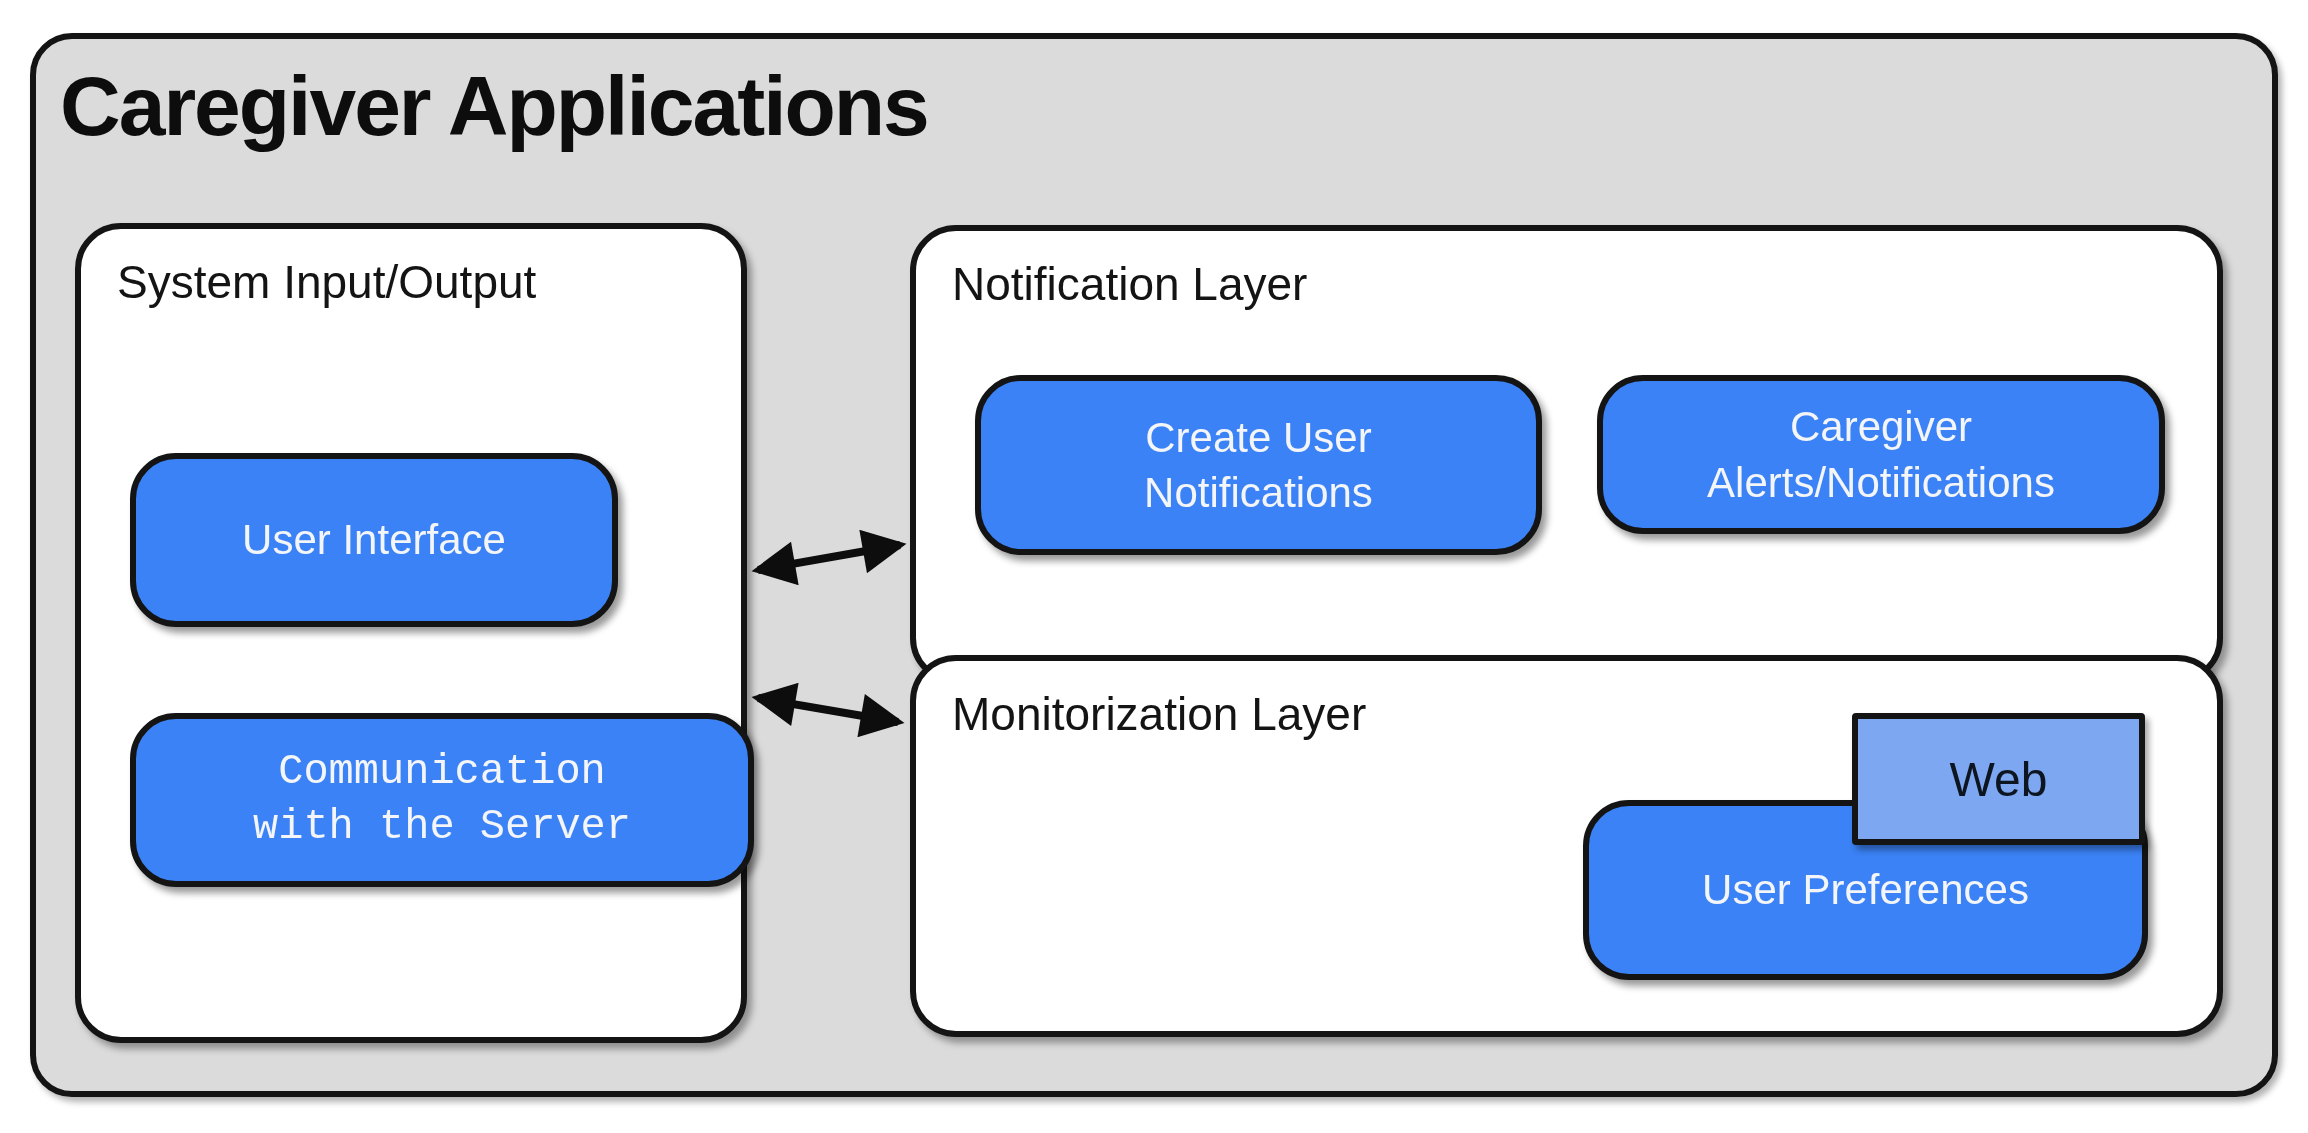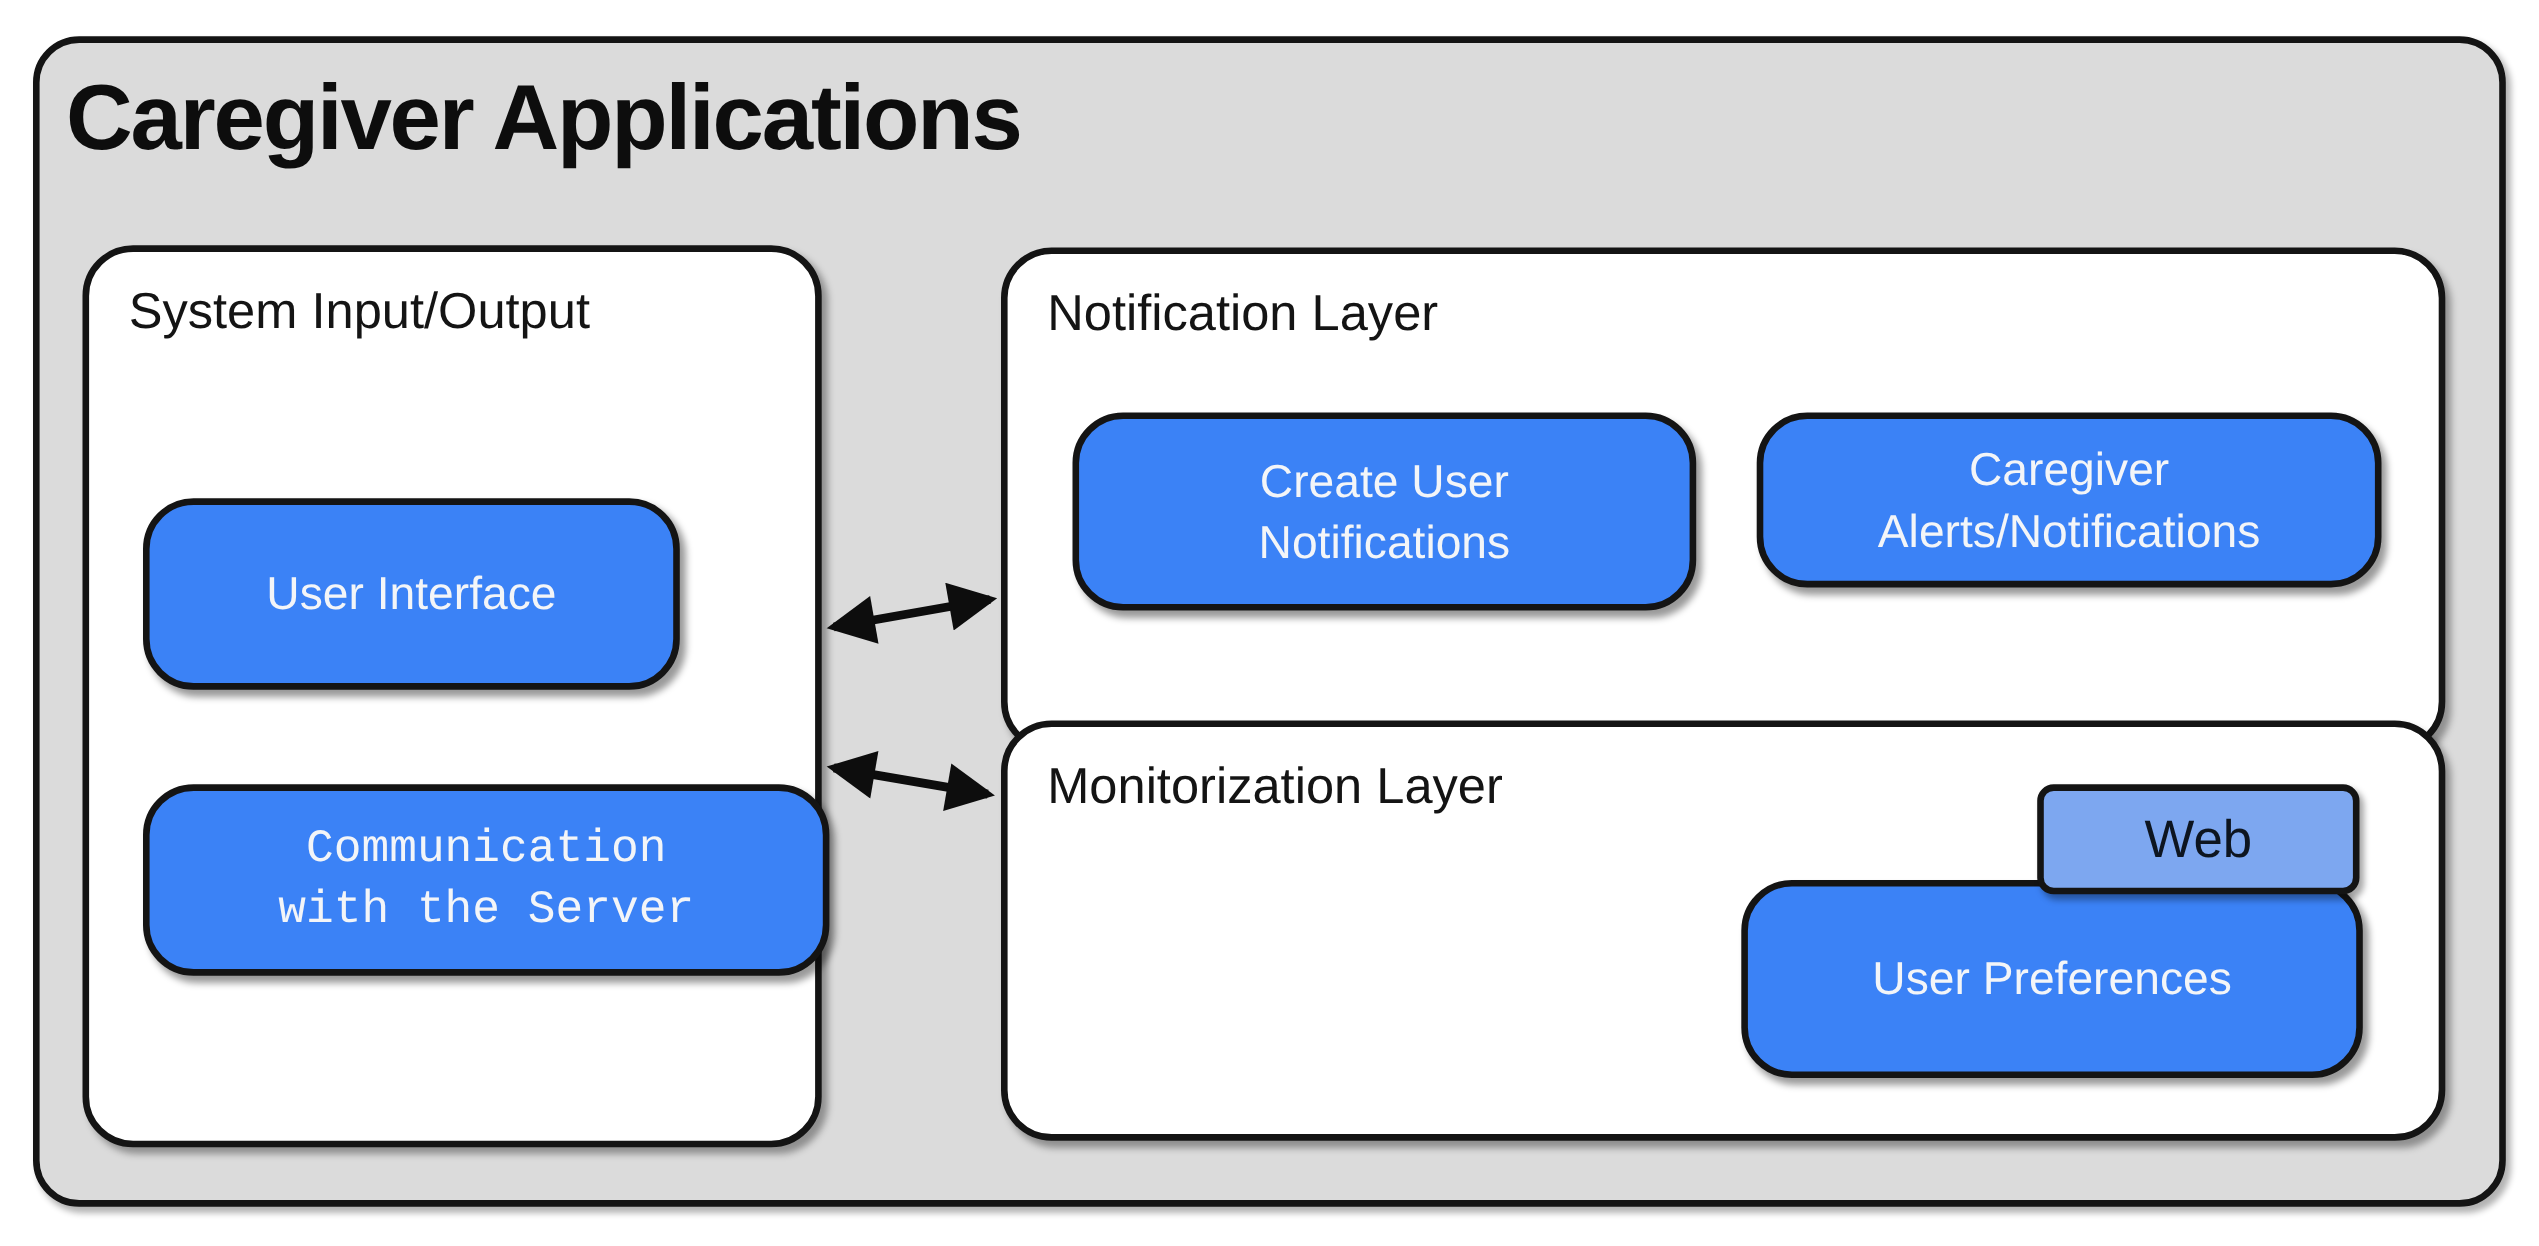--- a/index.html
+++ b/index.html
@@ -73,24 +73,24 @@
   .chip-ui     { left: 130px;  top: 453px; width: 488px; height: 174px; }
   .chip-comm   { left: 130px;  top: 713px; width: 624px; height: 174px; font-family: Liberation Mono, monospace; }
   .chip-create { left: 975px;  top: 375px; width: 567px; height: 180px; }
   .chip-alerts { left: 1597px; top: 375px; width: 568px; height: 159px; }
   .chip-watch  { left: 945px;  top: 802px; width: 578px; height: 178px; }
   .chip-prefs  { left: 1583px; top: 800px; width: 565px; height: 180px; }
   
   .badge-web {
     position: absolute;
     left: 1852px; top: 713px;
-    width: 293px; height: 100px;
+    width: 293px; height: 132px;
     background: #7da7f0;
     border: 6px solid #141414;
-    border-radius: 15px;
+    border-radius: 4px;
     box-shadow: 4px 5px 6px rgba(0,0,0,0.35);
     box-sizing: border-box;
     display: flex;
     align-items: center;
     justify-content: center;
     color: #0d1520;
     font-size: 48px;
     z-index: 5;
   }
   .chip-text { display: block; }

